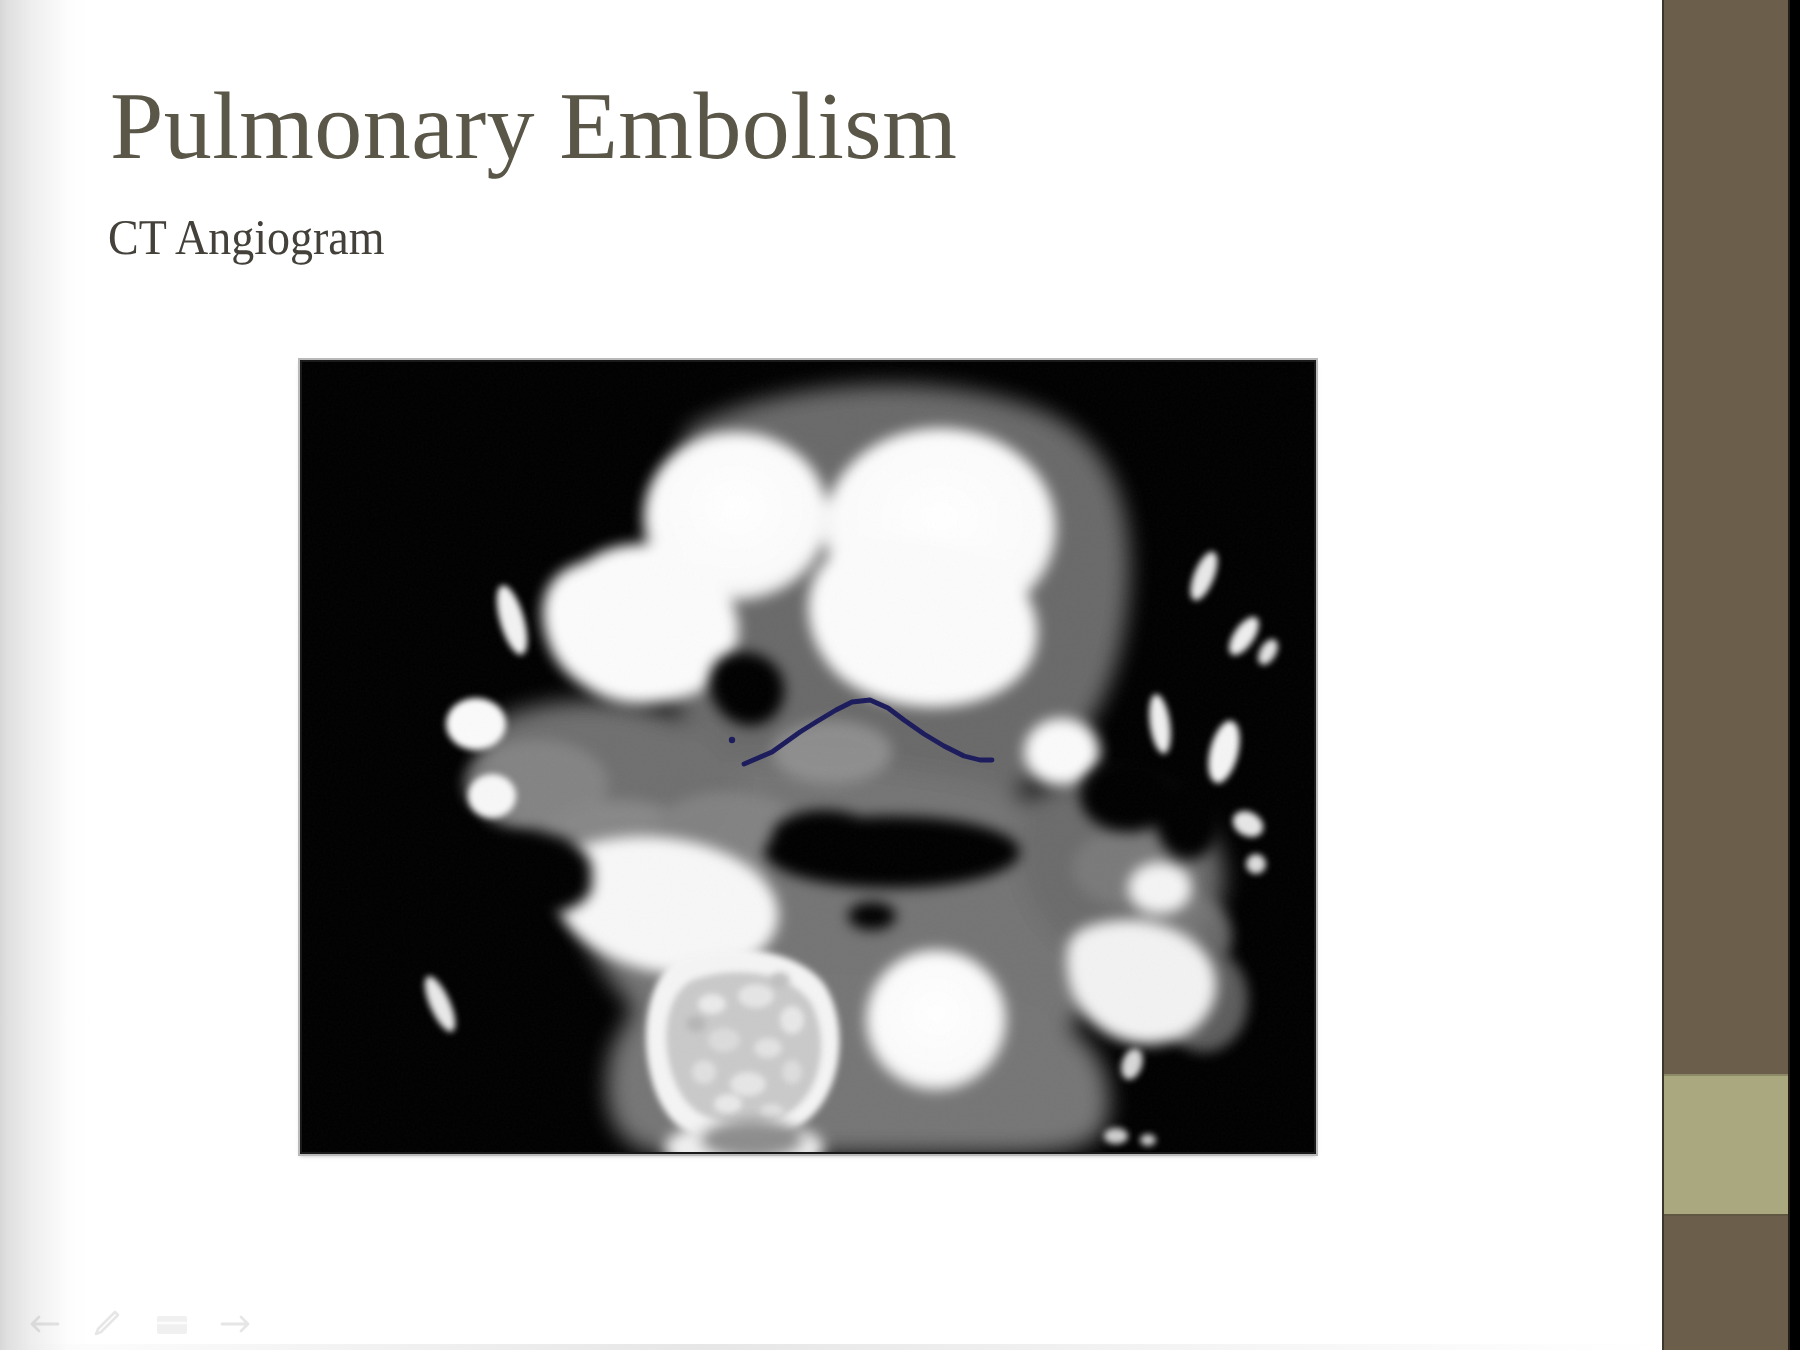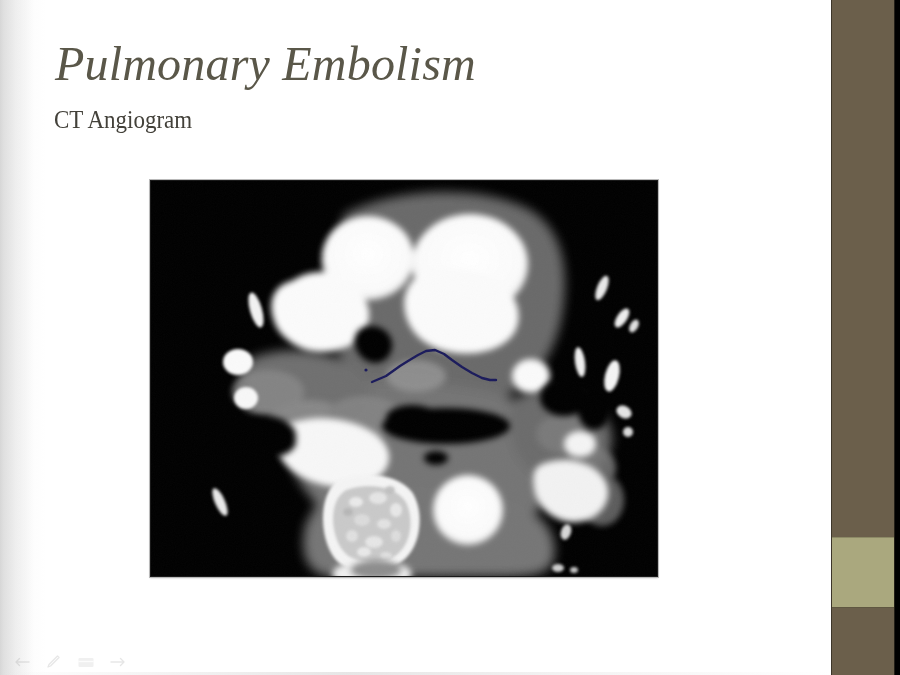--- a/index.html
+++ b/index.html
@@ -134,21 +134,21 @@
   .pres-controls svg { display: block; }
 </style>
 </head>
 <body>
 
 <div id="slide-root">
 
   <div class="slide-canvas">
     <div class="canvas-left-shade"></div>
 
-    <div class="title" style="color: rgb(90, 87, 73); font-style: italic;">Pulmonary Embolism</div>
+    <div class="title" style="color: rgb(90, 87, 73);">Pulmonary Embolism</div>
     <div class="subtitle" style="color: rgb(67, 65, 58);">CT Angiogram</div>
 
     <div class="ct-frame">
       <svg viewBox="0 0 508 397" preserveAspectRatio="none">
         <defs>
           <filter id="ctBlur" x="-20%" y="-20%" width="140%" height="140%">
             <feGaussianBlur stdDeviation="3.4"></feGaussianBlur>
           </filter>
           <filter id="ctBlurSoft" x="-20%" y="-20%" width="140%" height="140%">
             <feGaussianBlur stdDeviation="5.5"></feGaussianBlur>

